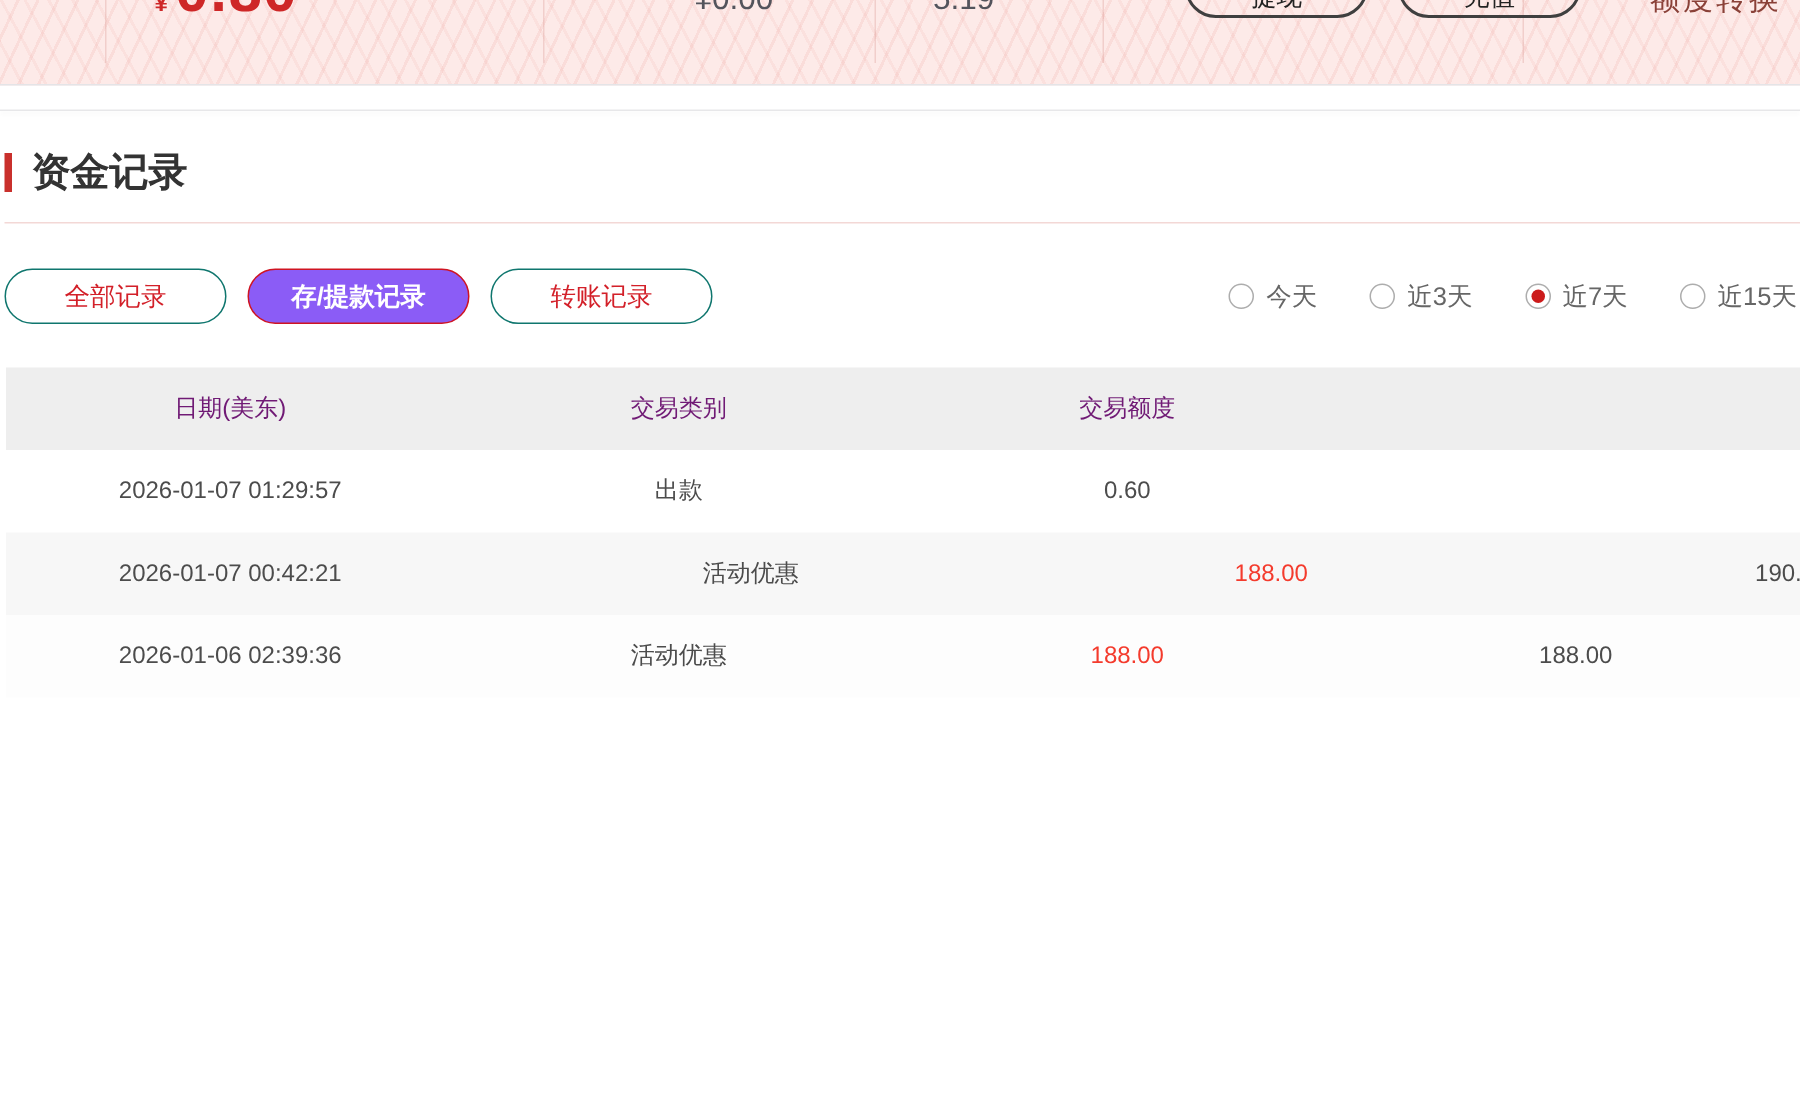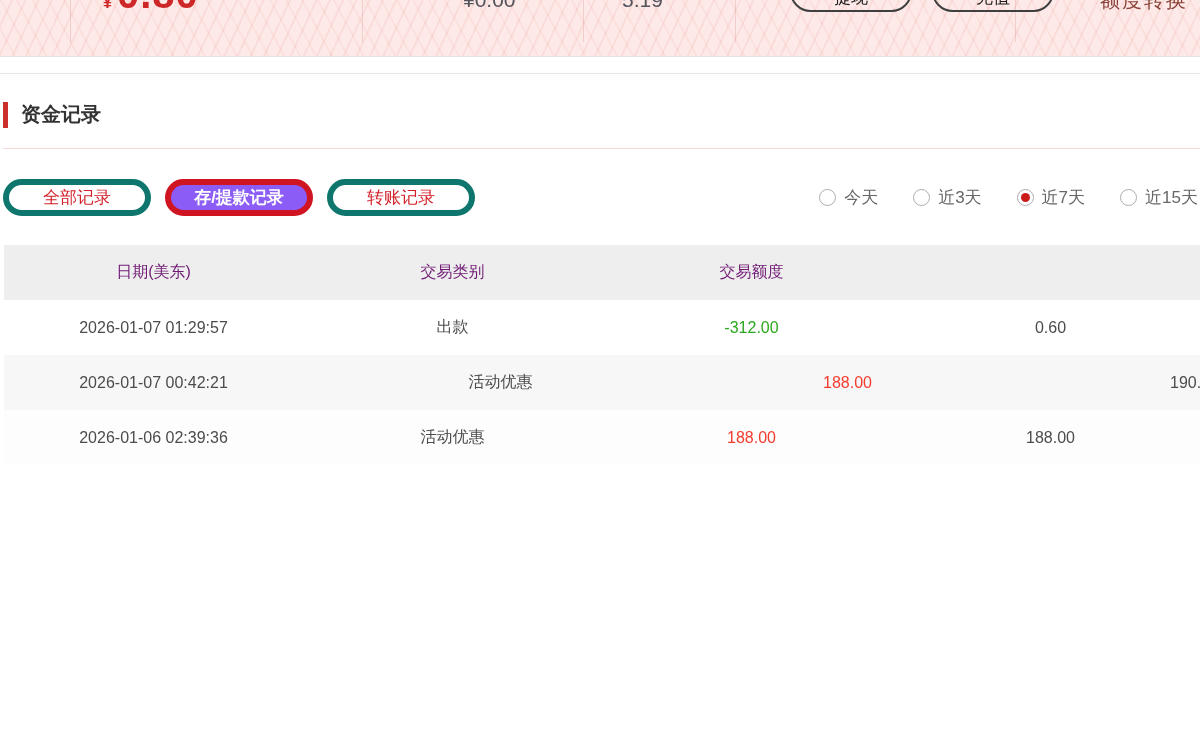--- a/index.html
+++ b/index.html
@@ -45,28 +45,28 @@
     position:absolute;left:1100px;top:-10px;font-size:20px;line-height:1;
     color:#8a4138;letter-spacing:2px;white-space:nowrap;cursor:pointer;
   }
   
   .banner-gap{height:16px;background:#fff;}
   .page-divider{height:1px;background:#e7e7e9;box-shadow:0 2px 3px rgba(0,0,0,.05);}
   
   .content{padding-left:3px;}
   .section-head{display:flex;align-items:center;margin-top:27px;height:27px;}
   .section-head .bar{width:5px;height:26px;background:#c9302c;margin-right:13px;}
-  .section-head .ttl{font-size:20px;font-weight:bold;color:#333;}
+  .section-head .ttl{font-size:26px;font-weight:bold;color:#333;}
   .pink-divider{height:1px;background:#f3d8d6;margin-top:20px;}
   
   .filter-row{margin-top:30px;display:flex;align-items:center;justify-content:space-between;padding-right:2px;}
   .pills{display:flex;}
   .pill{
     min-width:148px;height:37px;box-sizing:border-box;margin-right:14px;
-    border:6px solid #0f766e;border-radius:19px;background:#fff;color:#d32029;
+    border:1px solid #0f766e;border-radius:19px;background:#fff;color:#d32029;
     display:flex;align-items:center;justify-content:center;
     font-size:17px;cursor:pointer;padding:0 20px;white-space:nowrap;
   }
   .pill.active{background:#8b5cf6;color:#fff;border-color:#cf1422;font-weight:bold;}
   .ranges{display:flex;align-items:center;}
   .range{display:flex;align-items:center;margin-left:35px;cursor:pointer;}
   .radio{
     width:17px;height:17px;border-radius:50%;box-sizing:border-box;
     border:1px solid #adadad;background:#fff;margin-right:8px;position:relative;flex:0 0 auto;
   }
@@ -149,21 +149,20 @@
   <div class="table">
     <div class="trow thead">
       <div>日期(美东)</div>
       <div>交易类别</div>
       <div>交易额度</div>
     </div>
 
     <div class="trow r1">
       <div class="cell">2026-01-07 01:29:57</div>
       <div class="cell">出款</div>
-      <div class="cell amount-green">-312.00</div>
       <div class="cell">0.60</div>
     </div>
 
     <div class="trow r2">
       <div class="cell">2026-01-07 00:42:21</div>
       <div class="cell">活动优惠</div>
       <div class="cell amount-red">188.00</div>
       <div class="cell">190.63</div>
     </div>
 

